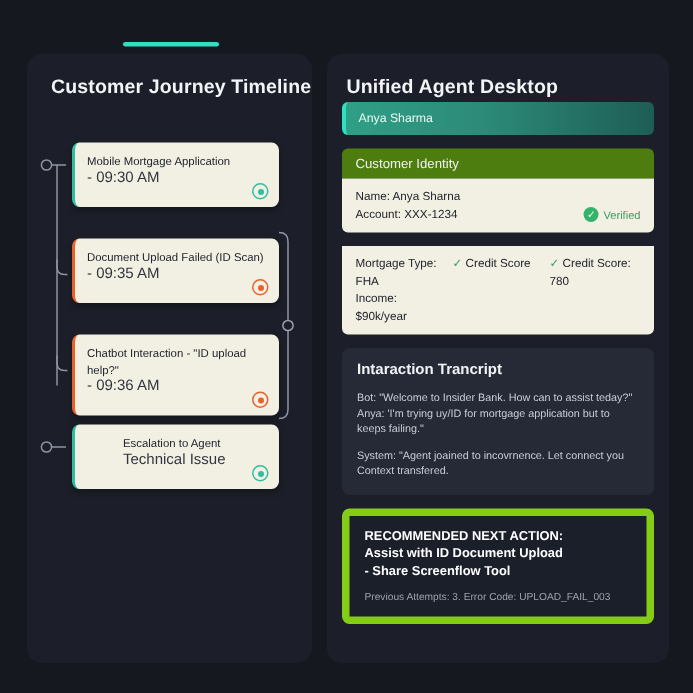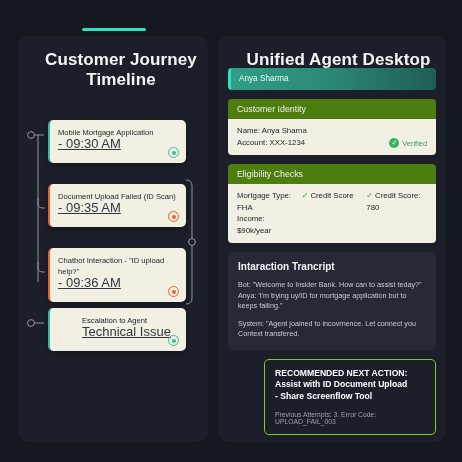--- a/index.html
+++ b/index.html
@@ -20,25 +20,24 @@
   .panel {
     position: absolute;
     background: #1c1f29;
     border-radius: 10px;
   }
   #left-panel  { left: 18px;  top: 36px; width: 190px; height: 406px; }
   #right-panel { left: 218px; top: 36px; width: 228px; height: 406px; }
 
   .panel-title {
     color: #f3f4f6;
-    font-size: 17px;
+    font-size: 13px;
     font-weight: bold;
     padding: 14px 0 0 16px;
     letter-spacing: .1px;
-    text-align: center;
   }
   #right-panel .panel-title { padding-left: 13px; }
 
   
   .timeline { position: relative; margin-top: 12px; }
   .tl-svg { position: absolute; left: 0; top: 0; pointer-events: none; }
 
   .tl-card {
     position: absolute;
     left: 30px; width: 138px;
@@ -46,21 +45,21 @@
     border-radius: 5px;
     border-left: 2.5px solid #2fbfa0;
     padding: 7px 8px 14px 8px;
     box-shadow: 0 2px 5px rgba(0,0,0,.35);
   }
   .tl-card.alert { border-left-color: #e8622c; }
   .tl-card .tl-line1 {
     color: #22252e; font-size: 7.6px; line-height: 11px;
   }
   .tl-card .tl-line2 {
-    color: #33363f; font-size: 13px; line-height: 11px; text-decoration: underline;
+    color: #33363f; font-size: 10px; line-height: 11px;
   }
   .tl-dot {
     position: absolute; right: 7px; bottom: 5px;
     width: 11px; height: 11px; border-radius: 50%;
     border: 1.6px solid #2fbfa0;
     display: flex; align-items: center; justify-content: center;
   }
   .tl-dot i { width: 4px; height: 4px; border-radius: 50%; background: #2fbfa0; display:block; }
   .tl-dot.alert { border-color: #e8622c; }
   .tl-dot.alert i { background: #e8622c; }
@@ -109,26 +108,25 @@
   .transcript {
     background: #262a36;
     border-radius: 5px;
     padding: 9px 9px 10px 10px;
   }
   .transcript .t-title { color:#f1f2f5; font-size:10px; font-weight:bold; margin-bottom: 8px; }
   .transcript p { color:#c9ccd6; font-size:7.2px; line-height:10.5px; }
   .transcript p.gap { margin-top: 7px; }
 
   .next-action {
-    border: 1px solid #84cc16;
+    border: 5px solid #84cc16;
     border-radius: 5px;
     background: #1b1f2a;
     padding: 8px 9px 9px 10px;
     margin-top: 9px;
-    margin-left: 36px;
   }
   .next-action .na-line { color:#ffffff; font-size:8.6px; font-weight:bold; line-height:11.5px; }
   .next-action .na-meta { color:#9ba0ac; font-size:6.8px; margin-top: 9px; }
 </style>
 </head>
 <body>
 
 <div id="root">
 
   <div class="accent-bar"></div>
@@ -203,21 +201,20 @@
           </div>
           <div class="verified">
             <span class="check-circle">✓</span>
             <span class="vtxt">Verified</span>
           </div>
         </div>
       </div>
     </div>
 
     <div class="section">
-      <div class="sec-head">Eligibility Checks</div>
       <div class="sec-body">
         <div class="elig-grid">
           <div class="kv">Mortgage Type: FHA</div>
           <div class="kv">
             <span class="tick">✓</span>
             <span>Credit Score</span>
           </div>
           <div class="kv">
             <span class="tick">✓</span>
             <span>Credit Score:  780</span>

